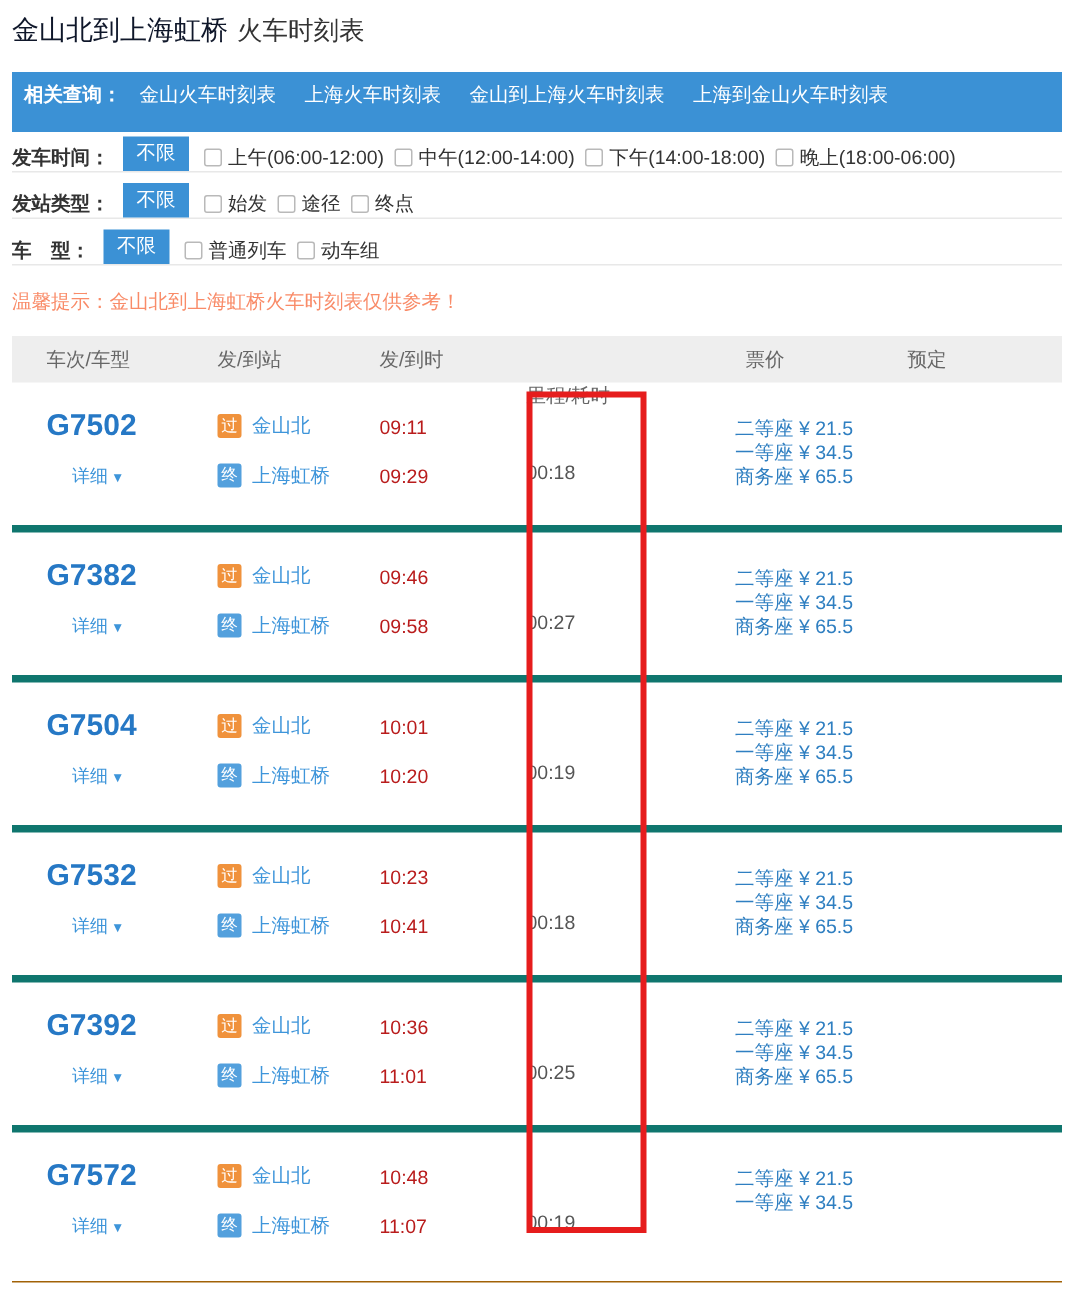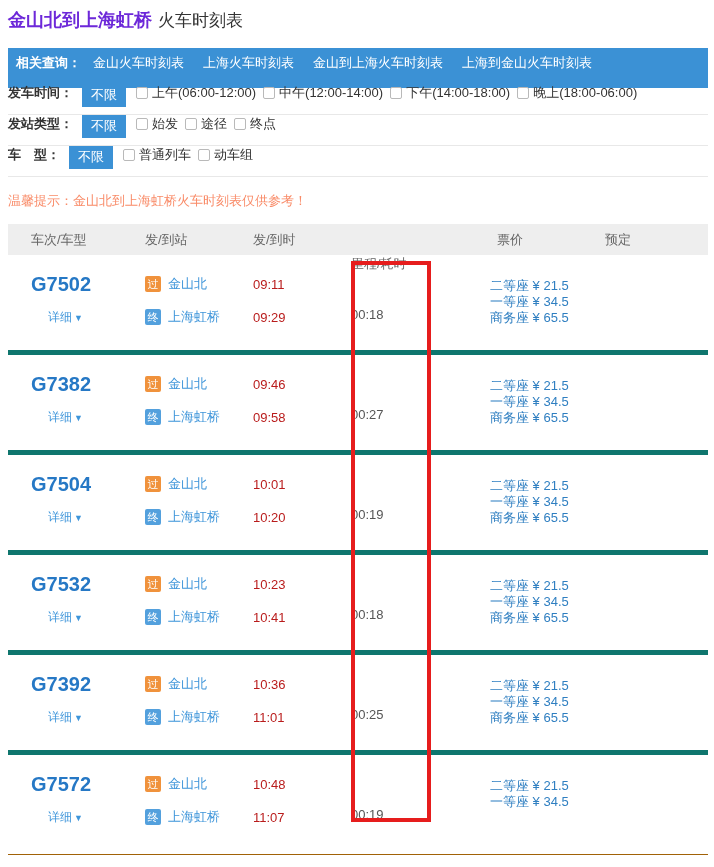--- a/index.html
+++ b/index.html
@@ -1,32 +1,32 @@
 <!DOCTYPE html>
 <html><head>
 <meta charset="utf-8">
 <style>
   * { box-sizing: border-box; }
   body { margin:0; background:#fff; font-family:"Liberation Sans","DejaVu Sans",sans-serif; }
   .page { position:relative; width:714px; height:867px; background:#fff; overflow:hidden; }
 
   
   .title { position:absolute; left:8px; top:8px; white-space:nowrap; }
-  .title .main { font-size:18px; font-weight:bold; color:#6d28d9; }
+  .title .main { font-size:18px; font-weight:normal; color:#0f172a; }
   .title .sub  { font-size:17px; font-weight:normal; color:#333; margin-left:6px; }
 
   
   .related { position:absolute; left:8px; top:48px; width:700px; height:40px;
              background:#3b91d5; color:#fff; font-size:13px; line-height:30px; padding-left:8px; white-space:nowrap; }
   .related .lbl { font-weight:bold; margin-right:12px; }
   .related a { color:#fff; text-decoration:none; margin-right:19px; cursor:pointer; }
 
   
   .filters { position:absolute; left:8px; top:84px; width:700px; }
-  .f-row { display:flex; align-items:flex-start; height:31px; border-bottom:1px solid #e8e8e8; }
+  .f-row { display:flex; align-items:flex-end; height:31px; border-bottom:1px solid #e8e8e8; }
   .f-label { font-size:13px; font-weight:bold; color:#333; margin-right:9px; white-space:pre; }
   .unl { background:#3b91d5; color:#fff; font-size:13px; padding:2px 9px 3px; margin-right:10px; cursor:pointer; }
   .opt { display:flex; align-items:center; margin-right:7px; font-size:13px; color:#333; cursor:pointer; }
   .cb  { width:12px; height:12px; border:1px solid #b9b9b9; border-radius:2px; background:#fff;
          display:inline-block; margin-right:4px; flex:0 0 12px; }
 
   
   .tip { position:absolute; left:8px; top:192px; font-size:13px; color:#f98b68; }
 
   

